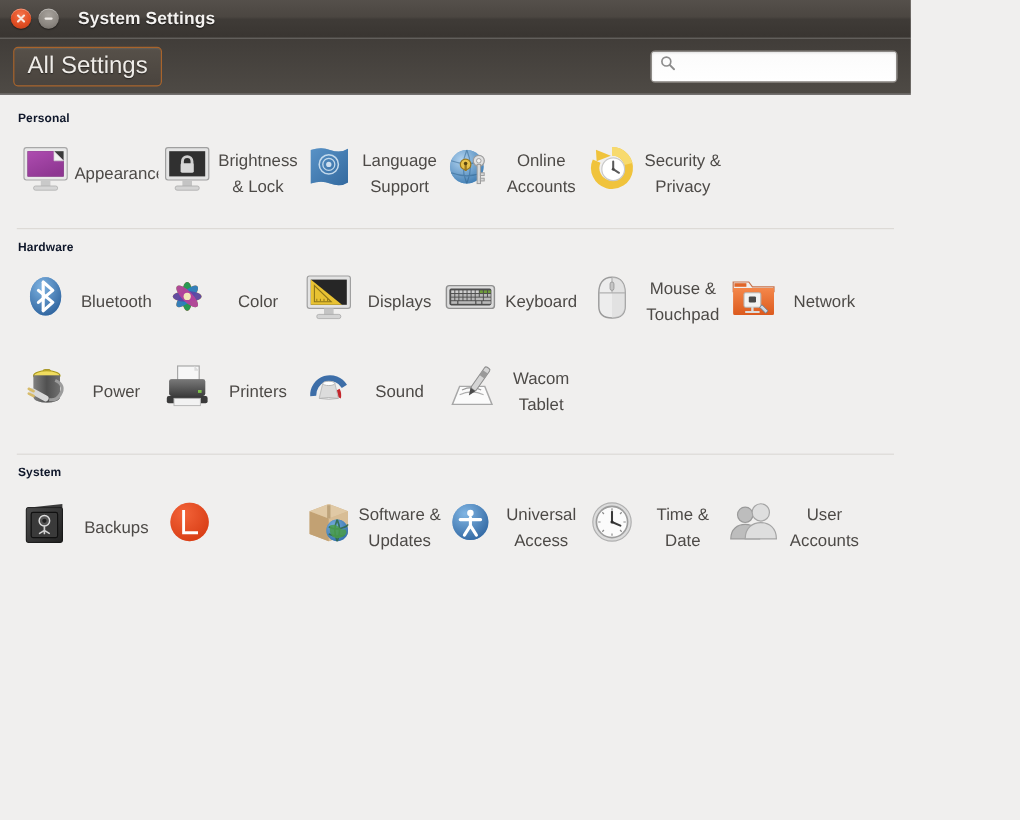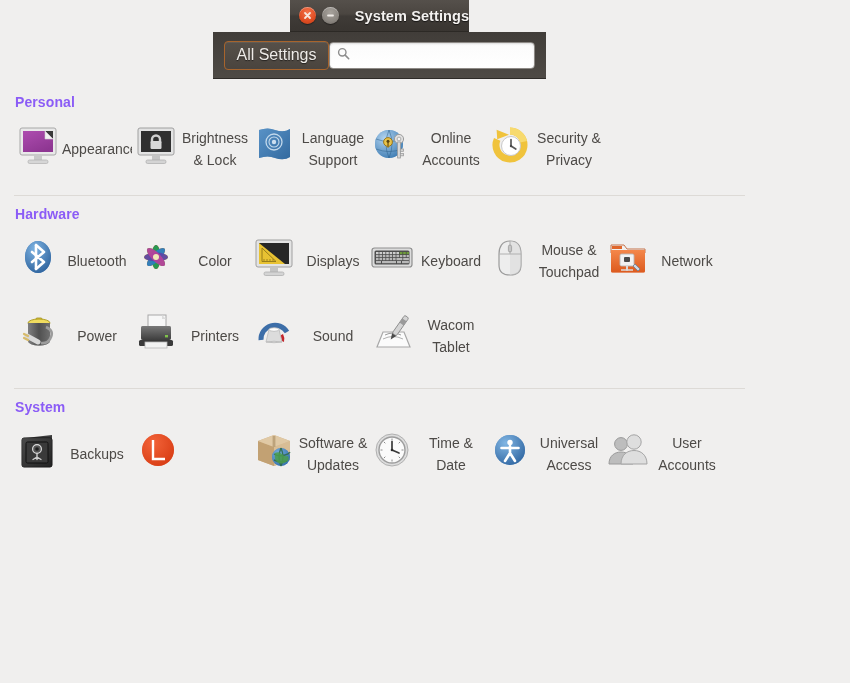--- a/index.html
+++ b/index.html
@@ -12,21 +12,20 @@
     background: #f0efee;
   }
 
   #app {
     width: 759px;
     height: 683px;
     position: relative;
     display: flex;
     flex-direction: column;
     background: #f0efee;
-    align-items: center;
   }
 
   
   .titlebar {
     height: 31px;
     min-height: 31px;
     background: linear-gradient(to bottom, #55504b 0%, #4b4641 45%, #3f3b37 52%, #393531 100%);
     display: flex;
     align-items: center;
     padding-left: 9px;
@@ -73,21 +72,21 @@
     justify-content: space-between;
     padding: 0 10px 0 11px;
     border-bottom: 1px solid #2e2b28;
     box-sizing: border-box;
   }
   .allsettings-btn {
     border: 1px solid #a8642c;
     border-radius: 4px;
     background: linear-gradient(to bottom, #565049 0%, #4a443e 100%);
     color: #efece8;
-    font-size: 16px;
+    font-size: 20px;
     padding: 5px 11px 6px 11px;
     line-height: 1;
     cursor: default;
     text-shadow: 0 1px 1px rgba(0,0,0,.55);
     box-shadow: inset 0 1px 0 rgba(255,255,255,.07);
     white-space: nowrap;
   }
   .search-wrap {
     width: 206px;
     height: 27px;
@@ -122,23 +121,23 @@
     overflow: hidden;
   }
 
   .section { }
   .sep {
     height: 1px;
     background: #dddad6;
     margin: 0;
   }
   .section-title {
-    font-size: 14px;
+    font-size: 10px;
     font-weight: bold;
-    color: #8b5cf6;
+    color: #0f172a;
     padding: 10px 0 6px 1px;
     letter-spacing: .1px;
   }
 
   .grid {
     display: flex;
     flex-wrap: wrap;
     align-content: flex-start;
   }
   .tile {
@@ -602,20 +601,39 @@
               <path d="M25 23 q4 -2 7 1 q2 3 6 2 q2 4 -2 6 q-5 3 -9 0 q-3 -3 -2 -9 Z" fill="#4a9c4a" opacity=".85"></path>
             </svg>
           </div>
           <div class="label">Software &amp;
 Updates</div>
         </div>
 
         <div class="tile">
           <div class="icon">
             <svg width="48" height="46" viewBox="0 0 48 46">
+              <circle cx="24" cy="20" r="15" fill="#3f7fc1"></circle>
+              <circle cx="24" cy="20" r="15" fill="url(#uag)" opacity=".7"></circle>
+              <defs>
+                <radialGradient id="uag" cx="0.35" cy="0.27" r="0.85">
+                  <stop offset="0" stop-color="#9dcdf2"></stop>
+                  <stop offset="1" stop-color="#24568f"></stop>
+                </radialGradient>
+              </defs>
+              <circle cx="24" cy="12.5" r="2.7" fill="#ffffff"></circle>
+              <path d="M24 16 v7 M15.5 18 h17 M24 23 l-5 8 M24 23 l5 8" fill="none" stroke="#ffffff" stroke-width="2.6" stroke-linecap="round"></path>
+            </svg>
+          </div>
+          <div class="label">Universal
+Access</div>
+        </div>
+
+        <div class="tile">
+          <div class="icon">
+            <svg width="48" height="46" viewBox="0 0 48 46">
               <circle cx="24" cy="20" r="16" fill="#dcdcdc" stroke="#b0b0b0" stroke-width="1"></circle>
               <circle cx="24" cy="20" r="13" fill="#fbfbfb" stroke="#9d9d9d" stroke-width="1.4"></circle>
               <g stroke="#8c8c8c" stroke-width="1">
                 <path d="M24 8.5 v2"></path>
                   <path d="M24 29.5 v2"></path>
                 <path d="M12.5 20 h2"></path>
                   <path d="M33.5 20 h2"></path>
                 <path d="M32.1 11.9 l-1.4 1.4"></path>
                   <path d="M17.3 26.7 l-1.4 1.4"></path>
                 <path d="M15.9 11.9 l1.4 1.4"></path>
@@ -626,39 +644,20 @@
               <circle cx="24" cy="20" r="1.3" fill="#2b2b2b"></circle>
             </svg>
           </div>
           <div class="label">Time &amp;
 Date</div>
         </div>
 
         <div class="tile">
           <div class="icon">
             <svg width="48" height="46" viewBox="0 0 48 46">
-              <circle cx="24" cy="20" r="15" fill="#3f7fc1"></circle>
-              <circle cx="24" cy="20" r="15" fill="url(#uag)" opacity=".7"></circle>
-              <defs>
-                <radialGradient id="uag" cx="0.35" cy="0.27" r="0.85">
-                  <stop offset="0" stop-color="#9dcdf2"></stop>
-                  <stop offset="1" stop-color="#24568f"></stop>
-                </radialGradient>
-              </defs>
-              <circle cx="24" cy="12.5" r="2.7" fill="#ffffff"></circle>
-              <path d="M24 16 v7 M15.5 18 h17 M24 23 l-5 8 M24 23 l5 8" fill="none" stroke="#ffffff" stroke-width="2.6" stroke-linecap="round"></path>
-            </svg>
-          </div>
-          <div class="label">Universal
-Access</div>
-        </div>
-
-        <div class="tile">
-          <div class="icon">
-            <svg width="48" height="46" viewBox="0 0 48 46">
               <g fill="#bdbdbd" stroke="#9a9a9a" stroke-width="1">
                 <circle cx="17" cy="14" r="6.4"></circle>
                 <path d="M5 34 c0 -8 5.5 -12 12 -12 c6.5 0 12 4 12 12 Z"></path>
               </g>
               <g fill="#dedede" stroke="#a5a5a5" stroke-width="1">
                 <circle cx="30" cy="12" r="7.2"></circle>
                 <path d="M17 34 c0 -9 6 -13.5 13 -13.5 c7 0 13 4.5 13 13.5 Z"></path>
               </g>
             </svg>
           </div>

